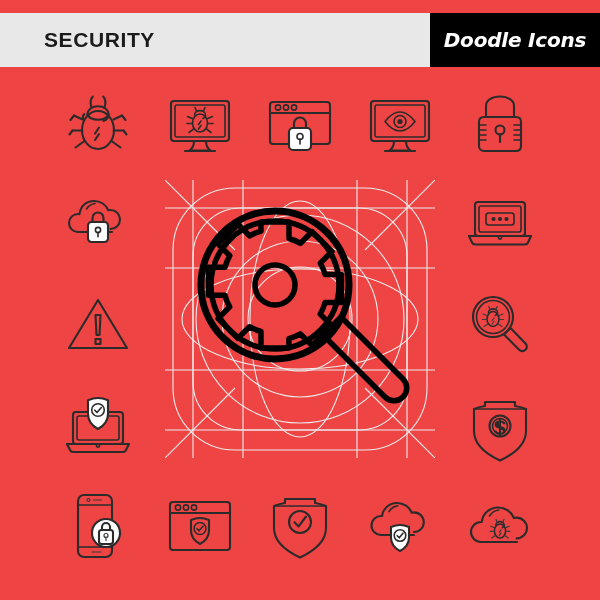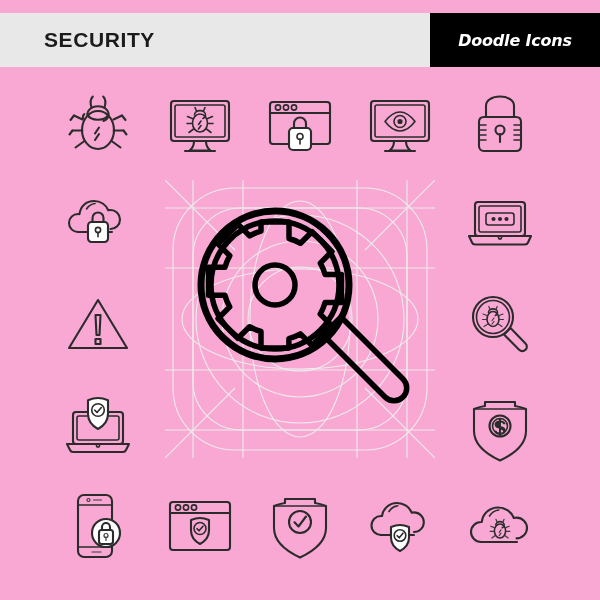--- a/index.html
+++ b/index.html
@@ -2,21 +2,21 @@
 <html><head>
 <meta charset="utf-8">
 <style>
   html,body{margin:0;padding:0;}
   body{
     width:600px;height:600px;
     background:#ffffff;
     font-family:"Liberation Sans", sans-serif;
     overflow:hidden;
   }
-  #page{position:relative;width:600px;height:600px;background:#f9a8d4;}
+  #page{position:relative;width:600px;height:600px;background:#ef4444;}
 
   
   .header-band{
     position:absolute;left:0;top:13px;width:600px;height:54px;
     background:#e8e8e8;
   }
   .header-title{
     position:absolute;left:44px;top:13px;height:54px;
     display:flex;align-items:center;
     font-family:"Liberation Sans", sans-serif;
@@ -24,21 +24,21 @@
     color:#1b1b1b;
   }
   .header-badge{
     position:absolute;left:430px;top:13px;width:170px;height:54px;
     background:#000000;
     display:flex;align-items:center;justify-content:center;
   }
   .header-badge-text{
     font-family:"DejaVu Sans", sans-serif;
     font-style:italic;font-weight:bold;
-    font-size:16px;color:#ffffff;letter-spacing:-0.2px;
+    font-size:20px;color:#ffffff;letter-spacing:-0.2px;
   }
 
   
   .grid{position:absolute;left:0;top:72px;width:600px;height:500px;}
   .cell{position:absolute;display:flex;align-items:center;justify-content:center;}
   .cell svg{display:block;overflow:visible;}
 
   
   .c0{left:48px;}  .c1{left:150px;} .c2{left:250px;}
   .c3{left:350px;} .c4{left:450px;}

